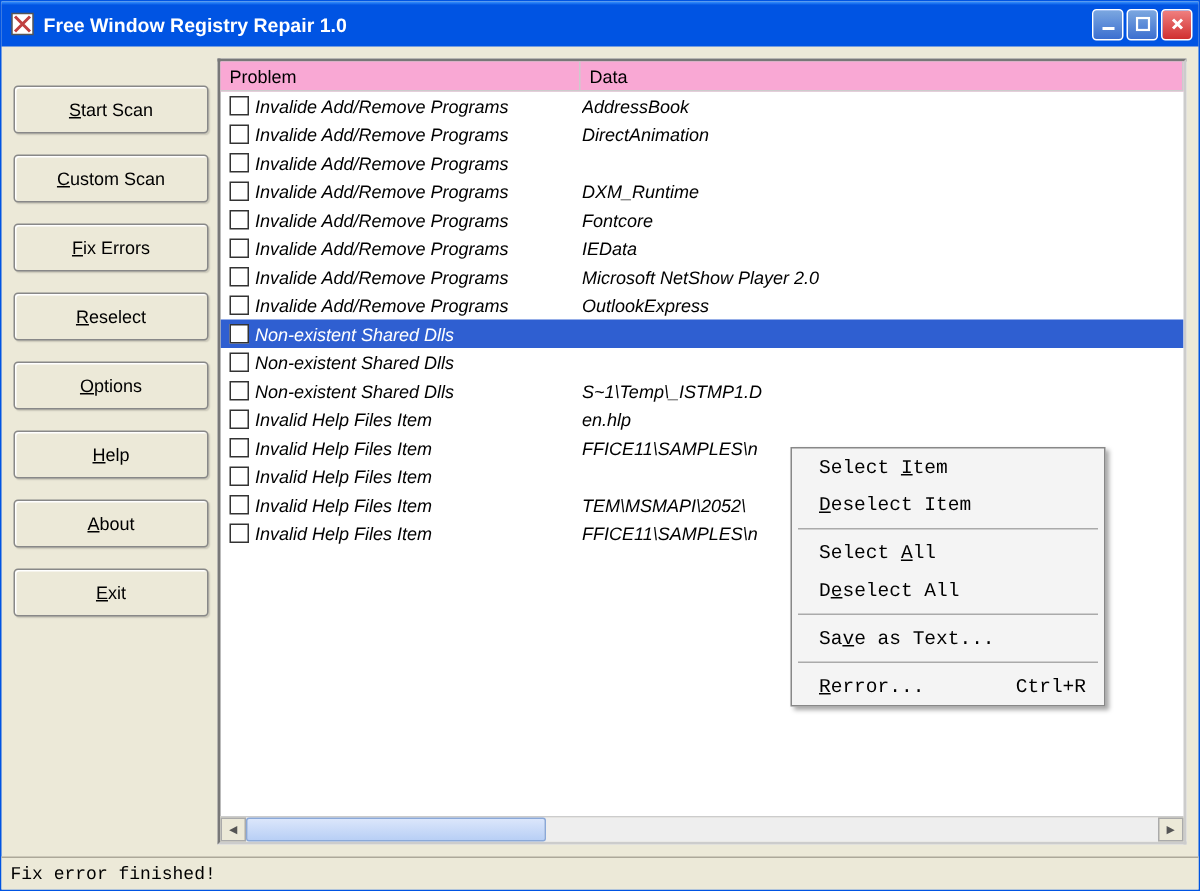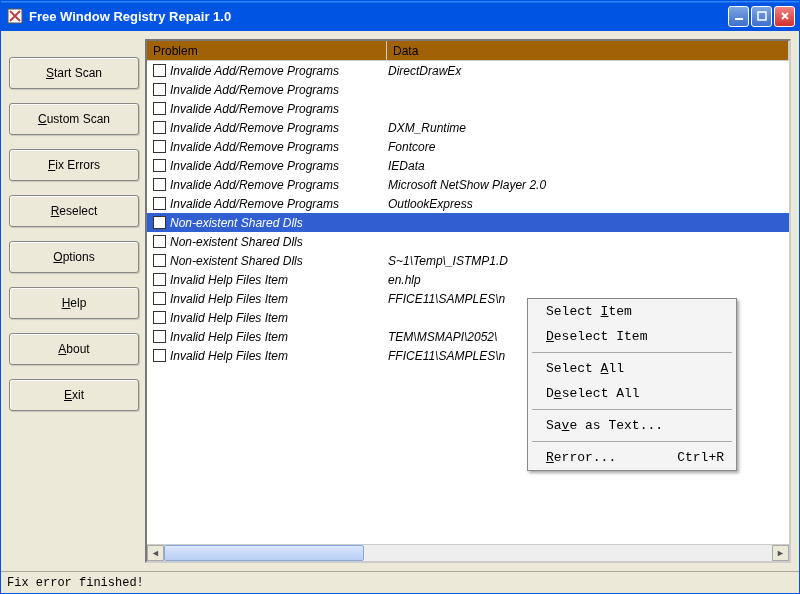--- a/index.html
+++ b/index.html
@@ -82,21 +82,21 @@
   flex: 1;
   background: #fff;
   border: 2px inset #ccc;
   display: flex;
   flex-direction: column;
   min-height: 0;
   position: relative;
 }
 .list-header {
   display: flex;
-  background: #a16207;
+  background: #f9a8d4;
   border-bottom: 1px solid #ccc;
   height: 20px;
 }
 .list-header .col {
   padding: 3px 6px;
   border-right: 1px solid #ccc;
   font-size: 12px;
 }
 .col-problem { width: 240px; }
 .col-data { flex: 1; }
@@ -281,25 +281,26 @@
 
     <div class="listpanel">
       <div class="list-header">
         <div class="col col-problem">Problem</div>
         <div class="col col-data">Data</div>
       </div>
       <div class="list-body" id="list-body">
           <div class="row">
             <span class="chk"></span>
             <span class="prob">Invalide Add/Remove Programs</span>
-            <span class="data">DirectDrawEx</span>
-          </div>
-          <div class="row">
-            <span class="chk"></span>
-            <span class="prob">Invalide Add/Remove Programs</span>
+            <span class="data">AddressBook</span>
+          </div>
+          <div class="row">
+            <span class="chk"></span>
+            <span class="prob">Invalide Add/Remove Programs</span>
+            <span class="data">DirectAnimation</span>
           </div>
           <div class="row">
             <span class="chk"></span>
             <span class="prob">Invalide Add/Remove Programs</span>
           </div>
           <div class="row">
             <span class="chk"></span>
             <span class="prob">Invalide Add/Remove Programs</span>
             <span class="data">DXM_Runtime</span>
           </div>

